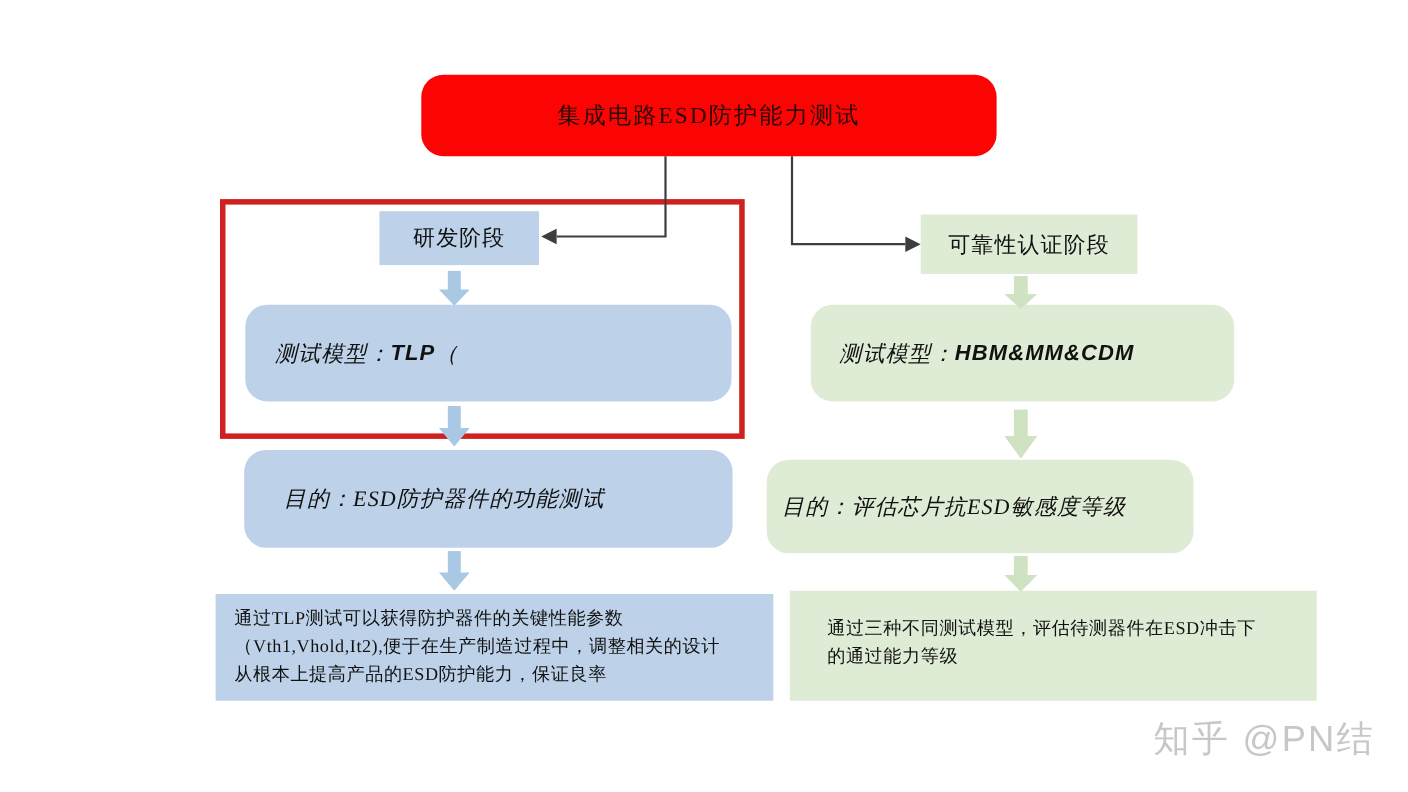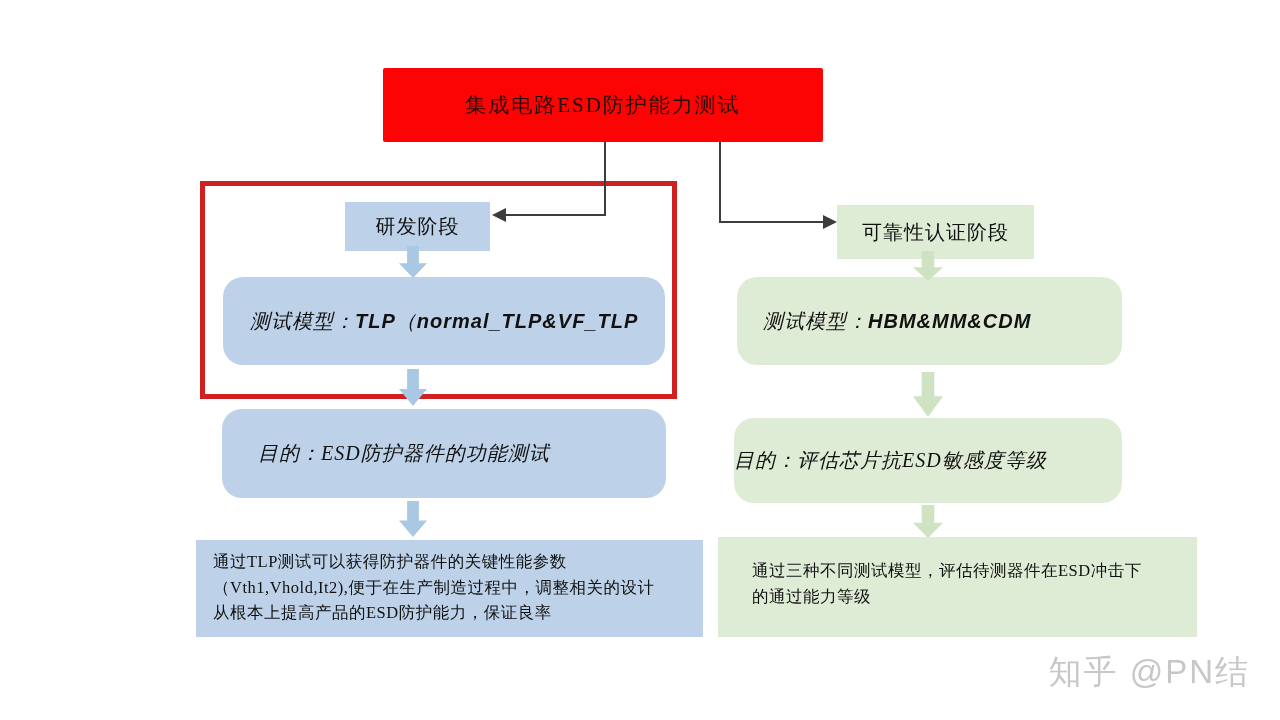--- a/index.html
+++ b/index.html
@@ -3,52 +3,52 @@
 <meta charset="utf-8">
 <style>
   html,body{margin:0;padding:0;background:#fff;}
   #canvas{
     position:relative;width:1280px;height:720px;background:var(--bg);
     overflow:hidden;font-family:"Liberation Serif", serif;color:var(--text);
   }
   .abs{position:absolute;}
   
   .title-box{
-    left:383px;top:68px;width:440px;height:74px;border-radius:2px;
+    left:383px;top:68px;width:523px;height:74px;border-radius:20px;
     background:var(--title-bg);display:flex;align-items:center;justify-content:center;
     z-index:3;
   }
   .title-box .t{font-size:21px;letter-spacing:2px;color:var(--title-text);}
   
   .red-rect{
     left:200px;top:181px;width:467px;height:208px;
     border:5px solid var(--highlight-red);z-index:1;background:transparent;
   }
   
   .connector-svg{left:0;top:0;z-index:2;pointer-events:none;}
   .connector{fill:none;stroke:var(--line);stroke-width:2px;}
   .connector-head{fill:var(--line);stroke:none;}
   
   .stage-box{
     display:flex;align-items:center;justify-content:center;z-index:3;
-    font-size:20px;letter-spacing:1px;margin-top:10px;
+    font-size:20px;letter-spacing:1px;
   }
   .rd-stage{left:345px;top:192px;width:145px;height:49px;background:var(--blue-box);}
   .cert-stage{left:837px;top:195px;width:197px;height:54px;background:var(--green-box);}
   
   .round-box{
     border-radius:20px;display:flex;align-items:center;z-index:3;
     font-size:20px;letter-spacing:1px;font-style:italic;
   }
   .blue{background:var(--blue-box);}
   .green{background:var(--green-box);}
   .tlp-box{left:223px;top:277px;width:442px;height:88px;padding-left:27px;box-sizing:border-box;}
   .purpose-left{left:222px;top:409px;width:444px;height:89px;padding-left:36px;box-sizing:border-box;}
   .hbm-box{left:737px;top:277px;width:385px;height:88px;padding-left:26px;box-sizing:border-box;}
-  .purpose-right{left:734px;top:418px;width:388px;height:85px;box-sizing:border-box;}
+  .purpose-right{left:697px;top:418px;width:388px;height:85px;padding-left:14px;box-sizing:border-box;}
   .latin-bold{font-family:"Liberation Sans", sans-serif;font-weight:700;}
   
   .note-box{z-index:3;font-size:16.5px;line-height:1.55;letter-spacing:0.5px;box-sizing:border-box;}
   .note-left{left:196px;top:540px;width:507px;height:97px;background:var(--blue-box);padding:9px 0 0 17px;}
   .note-right{left:718px;top:537px;width:479px;height:100px;background:var(--green-box);padding:21px 10px 0 34px;}
   
   .block-arrow{
     z-index:4;
     clip-path:polygon(29% 0, 71% 0, 71% 54%, 100% 54%, 50% 100%, 0 54%, 29% 54%);
   }
@@ -86,21 +86,20 @@
 
   <div class="abs stage-box rd-stage">
     <span>研发阶段</span>
   </div>
   <div class="abs block-arrow blue-arrow ba1"></div>
 
   <div class="abs round-box blue tlp-box">
     <span>测试模型：</span>
       <span class="latin-bold">TLP</span>
       <span>（</span>
-      <span class="latin-bold">normal_TLP&amp;VF_TLP</span>
   </div>
   <div class="abs block-arrow blue-arrow ba2"></div>
 
   <div class="abs round-box blue purpose-left">
     <span>目的：ESD防护器件的功能测试</span>
   </div>
   <div class="abs block-arrow blue-arrow ba3"></div>
 
   <div class="abs note-box note-left">
     <div>通过TLP测试可以获得防护器件的关键性能参数</div>

